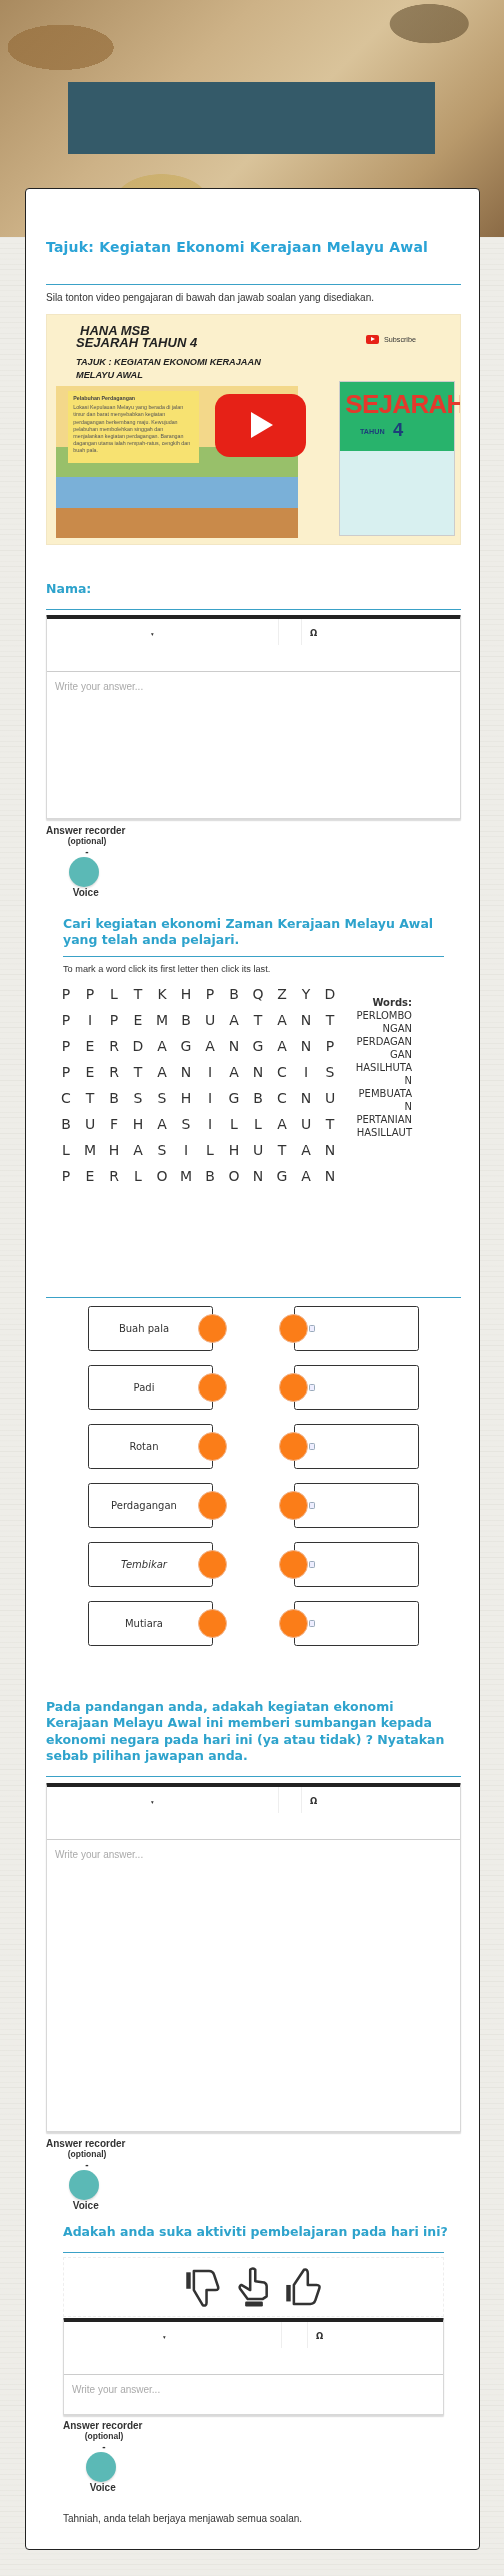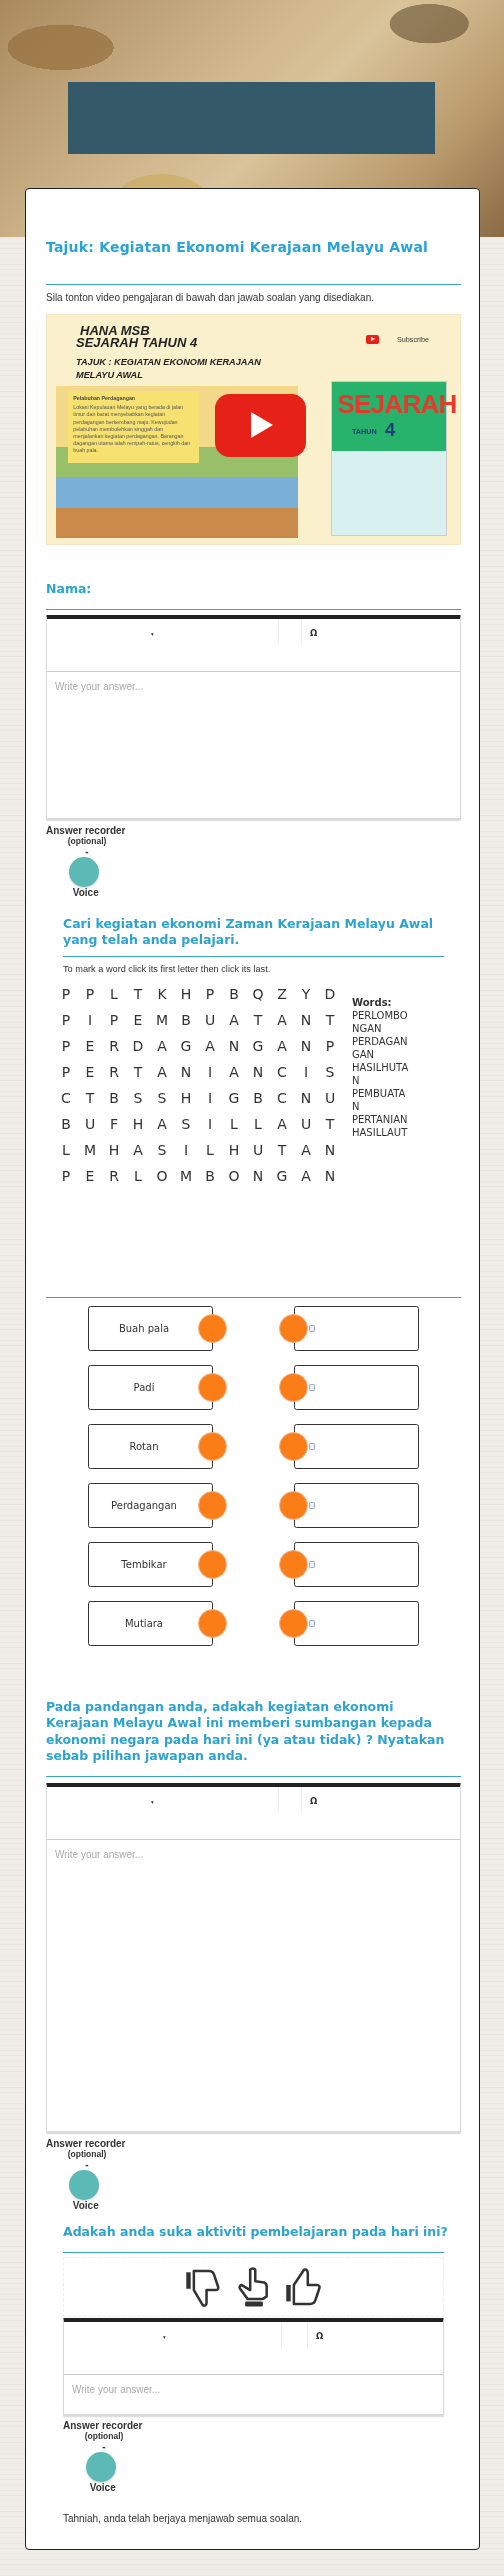--- a/index.html
+++ b/index.html
@@ -42,25 +42,25 @@
   .video {
     left: 20px; top: 125px; width: 415px; height: 231px;
     background: #fbf0cc; border: 0.7px solid #f2e6c4; overflow: hidden;
   }
   .video .t1 { position: absolute; left: 33px; top: 8px; font-weight: bold; font-style: italic; font-size: 13px; color: #222; font-family: "Liberation Sans", sans-serif; }
   .video .t2 { position: absolute; left: 29px; top: 20px; font-weight: bold; font-style: italic; font-size: 13px; color: #222; font-family: "Liberation Sans", sans-serif; }
   .video .t3 { position: absolute; left: 29px; top: 41px; width: 223px; font-weight: bold; font-style: italic; font-size: 9.2px; line-height: 12.5px; color: #222; font-family: "Liberation Sans", sans-serif; }
   .video .book { position: absolute; left: 9.2px; top: 71px; width: 242px; height: 152px; background: linear-gradient(180deg, #f3d88a 0 40%, #98c06a 40% 60%, #7ab0d8 60% 80%, #c98a4a 80%); }
   .video .note { position: absolute; left: 21px; top: 76px; width: 131px; height: 72px; background: #f7e271; padding: 4px 5.3px; font-size: 5.3px; line-height: 7.2px; color: #555; font-family: "Liberation Sans", sans-serif; }
   .video .note b { display:block; font-size: 5.3px; color:#444; margin-bottom: 2px; }
-  .video .cover { position: absolute; left: 284px; top: 66px; width: 116px; height: 155px; background: linear-gradient(180deg, #28b36c 0 45%, #d8f0f0 45% 100%); border: 0.7px solid #ccc; }
+  .video .cover { position: absolute; left: 292px; top: 66px; width: 116px; height: 155px; background: linear-gradient(180deg, #28b36c 0 45%, #d8f0f0 45% 100%); border: 0.7px solid #ccc; }
   .video .cover .sj { position: absolute; left: 5.3px; top: 6.6px; font-family: "Liberation Sans", sans-serif; font-weight: bold; font-size: 26px; color: #e4392c; letter-spacing: -0.7px; }
   .video .cover .th { position: absolute; left: 20px; top: 45px; font-family: "Liberation Sans", sans-serif; font-weight: bold; font-size: 7.2px; color: #1c3e7a; }
   .video .cover .n4 { position: absolute; left: 53px; top: 37px; font-family: "Liberation Sans", sans-serif; font-weight: bold; font-size: 18.4px; color: #1c3e7a; }
-  .video .subscribe { position: absolute; left: 319px; top: 20px; display: flex; align-items: center; gap: 18px; font-size: 7.2px; color: #333; font-family: "Liberation Sans", sans-serif; }
+  .video .subscribe { position: absolute; left: 319px; top: 20px; display: flex; align-items: center; gap: 5px; font-size: 7.2px; color: #333; font-family: "Liberation Sans", sans-serif; }
   .video .subscribe .yt { width: 13px; height: 9.2px; background: #e62117; border-radius: 2px; position: relative; }
   .video .subscribe .yt:after { content:""; position:absolute; left:5.3px; top:2px; border-left:4px solid #fff; border-top:2.6px solid transparent; border-bottom:2.6px solid transparent; }
   .play { position: absolute; left: 168px; top: 79px; width: 91px; height: 63px; background: #e62117; border-radius: 14.5px; }
   .play:after { content:""; position:absolute; left:36px; top:18.4px; border-left:22.3px solid #fff; border-top:13px solid transparent; border-bottom:13px solid transparent; }
 
   .editor { border: 0.7px solid #d8d8d8; border-top: 4px solid #222; border-radius: 1.3px; background: #fff; }
   .toolbar { position: relative; height: 53px; border-bottom: 1.3px solid #ccc; }
   .toolbar .dd { position: absolute; left: 104px; top: 12px; font-size: 5.3px; color: #333; }
   .toolbar .sep1 { position: absolute; left: 231px; top: 0; width: 0.7px; height: 26px; background: #eee; }
   .toolbar .sep2 { position: absolute; left: 254px; top: 0; width: 0.7px; height: 26px; background: #eee; }
@@ -235,21 +235,21 @@
       <span>L</span>
       <span>O</span>
       <span>M</span>
       <span>B</span>
       <span>O</span>
       <span>N</span>
       <span>G</span>
       <span>A</span>
       <span>N</span>
     </div>
-  <div class="abs words" style="left:326px; top:807px;">
+  <div class="abs words" style="left:326px; top:807px;text-align:right;">
     <div class="wh">Words:</div>
     <div>PERLOMBONGAN</div>
     <div>PERDAGANGAN</div>
     <div>HASILHUTAN</div>
     <div>PEMBUATAN</div>
     <div>PERTANIAN</div>
     <div>HASILLAUT</div>
   </div>
 
   <div class="abs rule" style="left:20px; top:1108px; width:415px;"></div>
@@ -275,21 +275,21 @@
     <div class="dot" style="left:191px;"></div>
     <div class="broken-img"></div>
   </div>
   <div class="mrow" style="left:62px; top:1294px; width:335px;">
     <div class="mbox-l">Perdagangan</div>
     <div class="mbox-r"></div>
     <div class="dot" style="left:110px;"></div>
     <div class="dot" style="left:191px;"></div>
     <div class="broken-img"></div>
   </div>
-  <div class="mrow" style="left:62px; top:1353px; width:335px;">
+  <div class="mrow" style="left:62px; top:1353px; width:335px;font-style:italic;">
     <div class="mbox-l">Tembikar</div>
     <div class="mbox-r"></div>
     <div class="dot" style="left:110px;"></div>
     <div class="dot" style="left:191px;"></div>
     <div class="broken-img"></div>
   </div>
   <div class="mrow" style="left:62px; top:1412px; width:335px;">
     <div class="mbox-l">Mutiara</div>
     <div class="mbox-r"></div>
     <div class="dot" style="left:110px;"></div>

